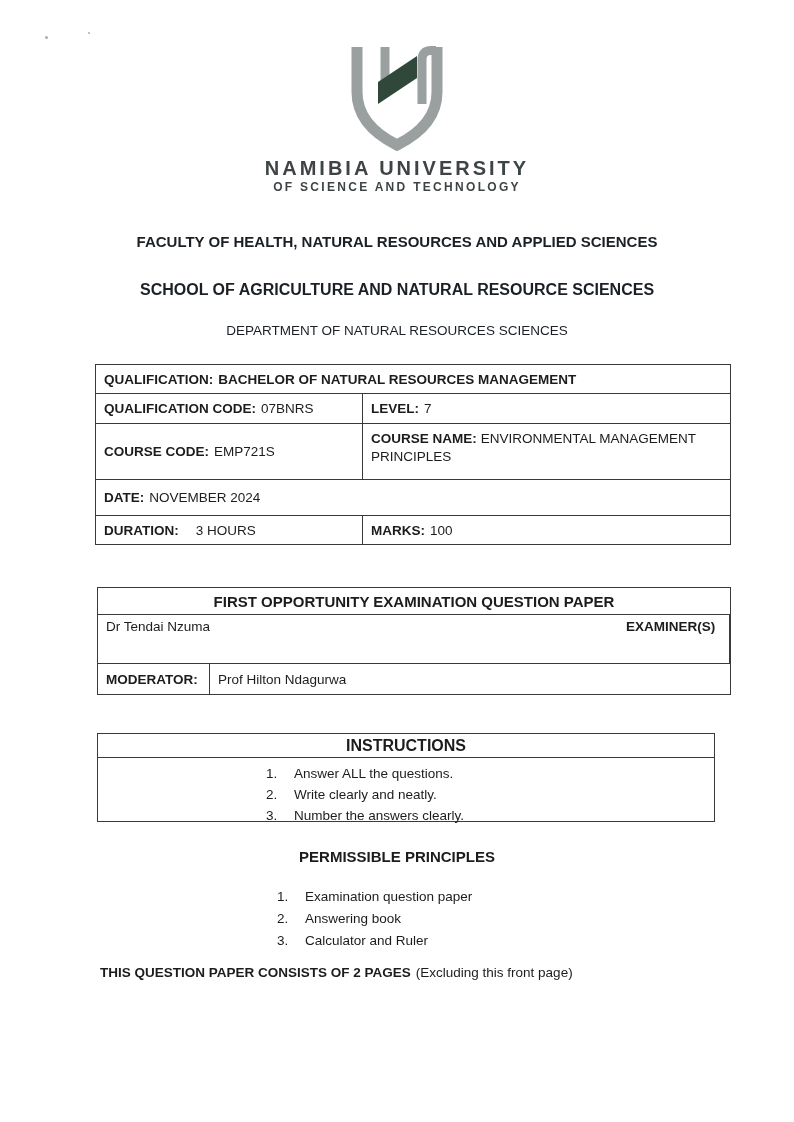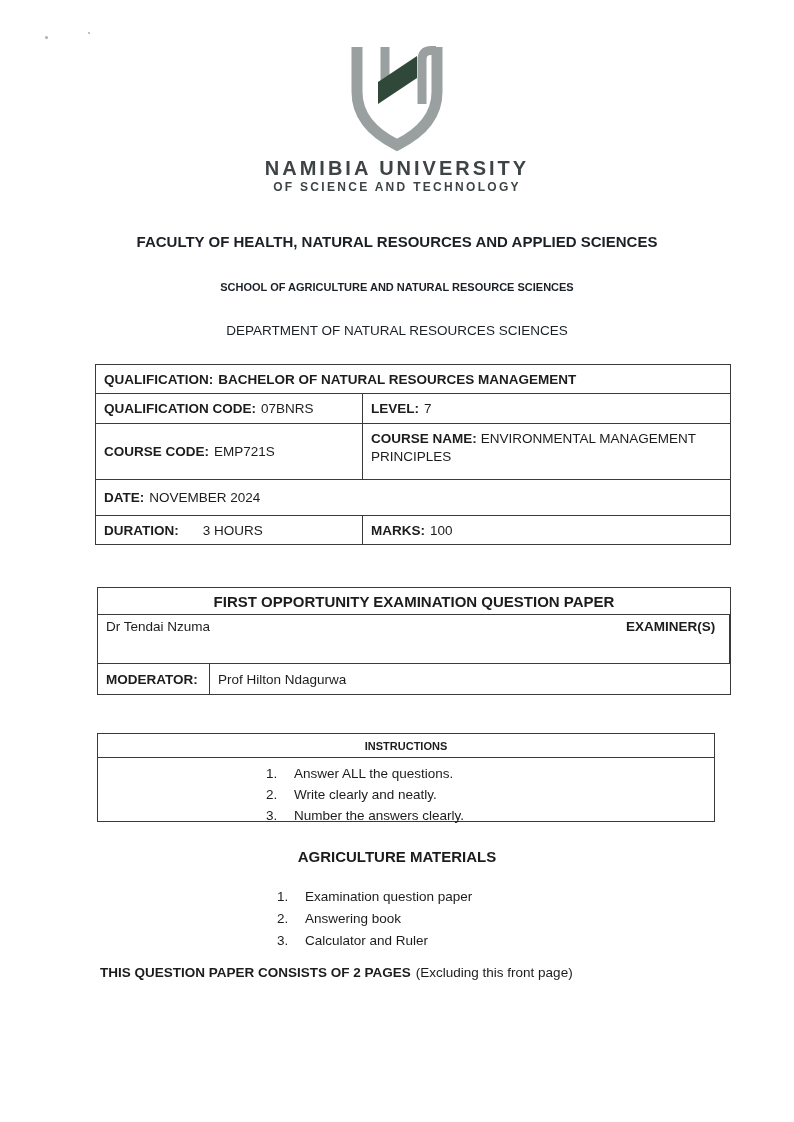--- a/index.html
+++ b/index.html
@@ -16,21 +16,21 @@
   
   .speck { position:absolute; background:#6b6b6b; border-radius:50%; opacity:.55; }
 
   
   .logo-shield { position:absolute; left:351px; top:46px; width:92px; height:106px; }
   .wordmark1 { top:157px; font-size:20px; font-weight:bold; letter-spacing:3px; color:#3e4446; }
   .wordmark2 { top:180px; font-size:12px; font-weight:bold; letter-spacing:2.3px; color:#3e4446; }
 
   
   .h-faculty { top:233px; font-size:15px; font-weight:bold; color:#1b2026; }
-  .h-school  { top:281px; font-size:11px; font-weight:bold; color:#1b2026; }
+  .h-school  { top:281px; font-size:16px; font-weight:bold; color:#1b2026; }
   .h-dept    { top:323px; font-size:13.5px; font-weight:normal; color:#1b2026; }
 
   
   .tbl { position:absolute; border:1.6px solid #3a3a3a; background:#fff; font-size:13.5px; }
   .trow { display:flex; border-bottom:1.6px solid #3a3a3a; }
   .trow:last-child { border-bottom:none; }
   .tcell { display:flex; align-items:center; padding:2px 8px; }
   .tcell .lab { font-weight:bold; }
   .tcell .val { margin-left:5px; }
   .div-r { border-right:1.6px solid #3a3a3a; }
@@ -54,21 +54,21 @@
               font-size:15px; font-weight:bold; }
   .t2 .c1 { width:112px; flex:none; }
   .t2 .c2 { flex:1; }
   .r-exam { height:49px; }
   .r-exam .tcell { align-items:flex-start; padding-top:4px; }
   .r-mod  { height:30px; }
 
   
   .t3 { left:97px; top:733px; width:618px; height:89px; }
   .t3-title { height:24px; display:flex; align-items:center; justify-content:center;
-              font-size:11px; font-weight:bold; border-bottom:1.6px solid #3a3a3a; }
+              font-size:16px; font-weight:bold; border-bottom:1.6px solid #3a3a3a; }
   .t3-body { padding:5px 0 0 168px; }
   .li { display:flex; line-height:21px; }
   .li .num { width:20px; flex:none; }
   .li .txt { margin-left:8px; }
 
   
   .h-materials { top:848px; font-size:15px; font-weight:bold; }
   .mat-list { left:277px; top:886px; font-size:13.5px; }
   .mat-list .li { line-height:22px; }
 
@@ -125,21 +125,21 @@
   </div>
   <div class="trow r-date">
     <div class="tcell" style="flex:1">
       <span class="lab">DATE:</span>
       <span class="val">NOVEMBER 2024</span>
     </div>
   </div>
   <div class="trow r-dur">
     <div class="tcell c1 div-r">
       <span class="lab">DURATION:</span>
-      <span class="val" style="margin-left:24px">3 HOURS</span>
+      <span class="val" style="margin-left:17px">3 HOURS</span>
     </div>
     <div class="tcell c2">
       <span class="lab">MARKS:</span>
       <span class="val">100</span>
     </div>
   </div>
 </div>
 
 <div class="tbl t2">
   <div class="trow">
@@ -174,21 +174,21 @@
       <span class="num">2.</span>
       <span class="txt">Write clearly and neatly.</span>
     </div>
     <div class="li">
       <span class="num">3.</span>
       <span class="txt">Number the answers clearly.</span>
     </div>
   </div>
 </div>
 
-<div class="abs center h-materials">AGRICULTURE MATERIALS</div>
+<div class="abs center h-materials">PERMISSIBLE PRINCIPLES</div>
 <div class="abs mat-list">
   <div class="li">
     <span class="num">1.</span>
     <span class="txt">Examination question paper</span>
   </div>
   <div class="li">
     <span class="num">2.</span>
     <span class="txt">Answering book</span>
   </div>
   <div class="li">

